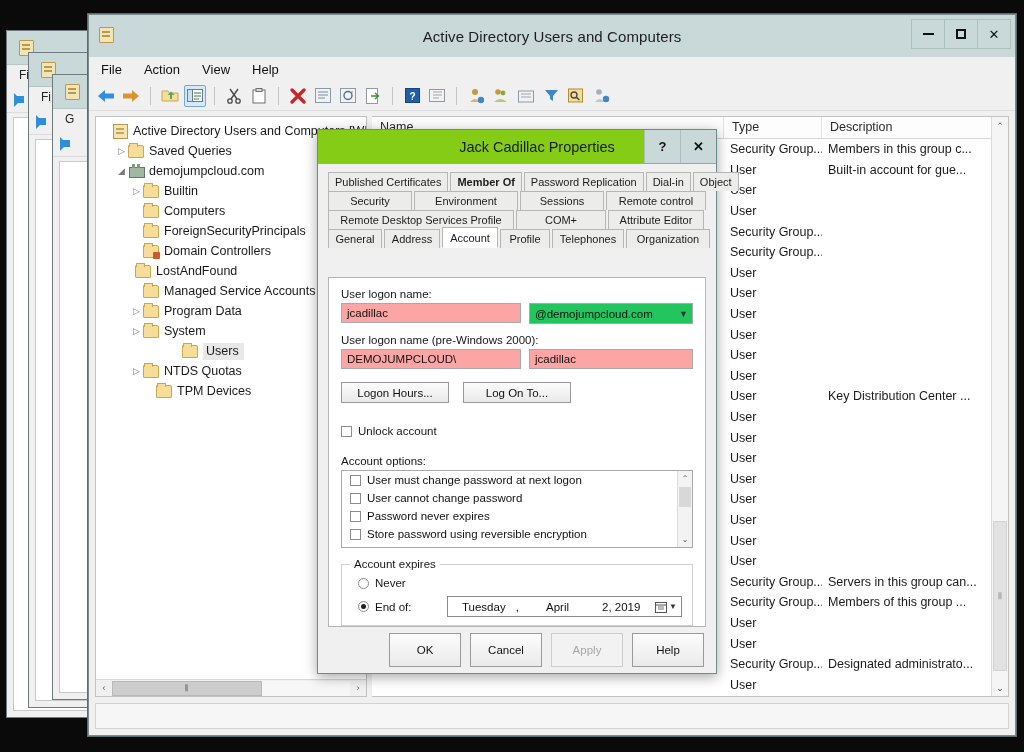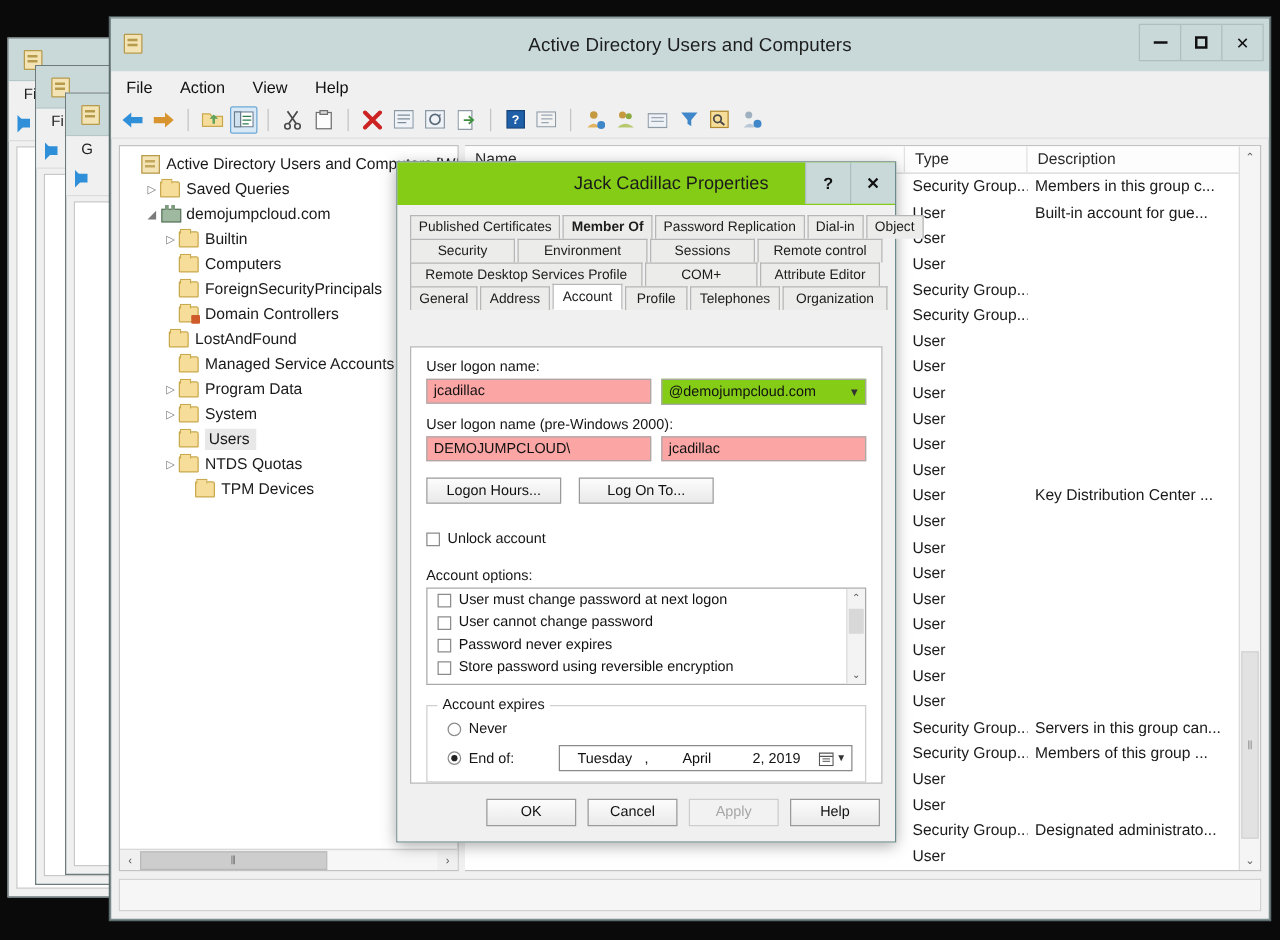--- a/index.html
+++ b/index.html
@@ -102,41 +102,41 @@
 
   .tabrow{display:flex;}
   .tabrow .tab{height:19px;background:#ececeb;border:1px solid #b6b6b6;border-bottom:0;margin-right:2px;
        display:flex;align-items:center;justify-content:center;font-size:11px;color:#1c1c1c;padding:0 6px;white-space:nowrap;}
   .tabrow .tab.active{background:#fff;border-bottom:1px solid #fff;position:relative;z-index:3;height:21px;margin-top:-2px;}
   #tabpanel{background:#fff;border:1px solid #b6b6b6;position:absolute;left:10px;right:10px;top:113px;bottom:46px;padding:10px 12px;}
 
   .lbl{font-size:11.5px;color:#161616;margin-bottom:3px;}
   .txtin{height:20px;border:1px solid #a9a9a9;background:#fca5a5;font-size:11.5px;color:#111;
          padding:2px 5px;display:flex;align-items:center;}
-  .combo{height:21px;border:1px solid #a9a9a9;background:#84cc16;font-size:11.5px;color:#111;
+  .combo{height:21px;border:1px solid #a9a9a9;background:#22c55e;font-size:11.5px;color:#111;
          display:flex;align-items:center;padding-left:5px;position:relative;}
   .combo .cv{position:absolute;right:4px;font-size:9px;color:#333;}
   .btnstd{height:21px;border:1px solid #9a9a9a;background:linear-gradient(#fcfcfc,#e9e9e9);
           font-size:11.5px;color:#111;display:flex;align-items:center;justify-content:center;}
   .cbx{width:11px;height:11px;border:1px solid #8c8c8c;background:#fff;flex:0 0 11px;margin-right:6px;}
   .rdo{width:11px;height:11px;border:1px solid #8c8c8c;border-radius:50%;background:#fff;flex:0 0 11px;margin-right:6px;position:relative;}
   .rdo.on:after{content:"";position:absolute;left:2px;top:2px;width:5px;height:5px;border-radius:50%;background:#222;}
   .optlist{border:1px solid #a9a9a9;background:#fff;height:78px;position:relative;overflow:hidden;}
   .optlist .oi{height:18px;display:flex;align-items:center;font-size:11.5px;color:#111;padding-left:8px;}
   .optsb{position:absolute;right:0;top:0;bottom:0;width:15px;background:#f3f3f3;border-left:1px solid #dcdcdc;}
   .optsb .ob{height:15px;display:flex;align-items:center;justify-content:center;font-size:8px;color:#555;}
   .optsb .ot{position:absolute;left:1px;right:1px;top:16px;height:20px;background:#d8d8d8;}
   .optsb .ob.b{position:absolute;bottom:0;left:0;right:0;}
   .grp{border:1px solid #cfcfcf;position:relative;padding:12px 10px 8px 16px;}
   .grp .gt{position:absolute;top:-7px;left:8px;background:#fff;padding:0 4px;font-size:11.5px;color:#161616;}
   .datebox{height:21px;border:1px solid #8a8a8a;background:#fff;display:flex;align-items:center;
            font-size:11.5px;color:#111;padding:0 4px;position:relative;}
   #dlgfoot{position:absolute;left:0;right:0;bottom:0;height:46px;display:flex;align-items:center;
            justify-content:flex-end;gap:9px;padding-right:12px;}
-  #dlgfoot .fb{width:72px;height:22px;border:1px solid #9a9a9a;background:linear-gradient(#fcfcfc,#eaeaea);
+  #dlgfoot .fb{width:72px;height:34px;border:1px solid #9a9a9a;background:linear-gradient(#fcfcfc,#eaeaea);
         font-size:11.5px;color:#111;display:flex;align-items:center;justify-content:center;}
   #dlgfoot .fb.disabled{color:#a6a6a6;background:#f2f2f2;border-color:#cdcdcd;}
 </style>
 </head>
 <body>
 
 <div id="root">
 
   <div class="bgwin" style="left:6px;top:30px;width:250px;height:688px;">
     <div class="bgtitle">
@@ -369,21 +369,21 @@
             <div class="trow" style="padding-left: 34px;">
               <span class="twist">▷</span>
               <span class="folder"></span>
               <span class="tlabel">Program Data</span>
             </div>
             <div class="trow" style="padding-left: 34px;">
               <span class="twist">▷</span>
               <span class="folder"></span>
               <span class="tlabel">System</span>
             </div>
-            <div class="trow sel-node" style="padding-left: 34px;">
+            <div class="trow sel-node" style="padding-left: 34px; margin-left: 39px;">
               <span class="twist"></span>
               <span class="folder"></span>
               <span class="tlabel">Users</span>
             </div>
             <div class="trow" style="padding-left: 34px;">
               <span class="twist">▷</span>
               <span class="folder"></span>
               <span class="tlabel">NTDS Quotas</span>
             </div>
             <div class="trow" style="padding-left: 47px;">

